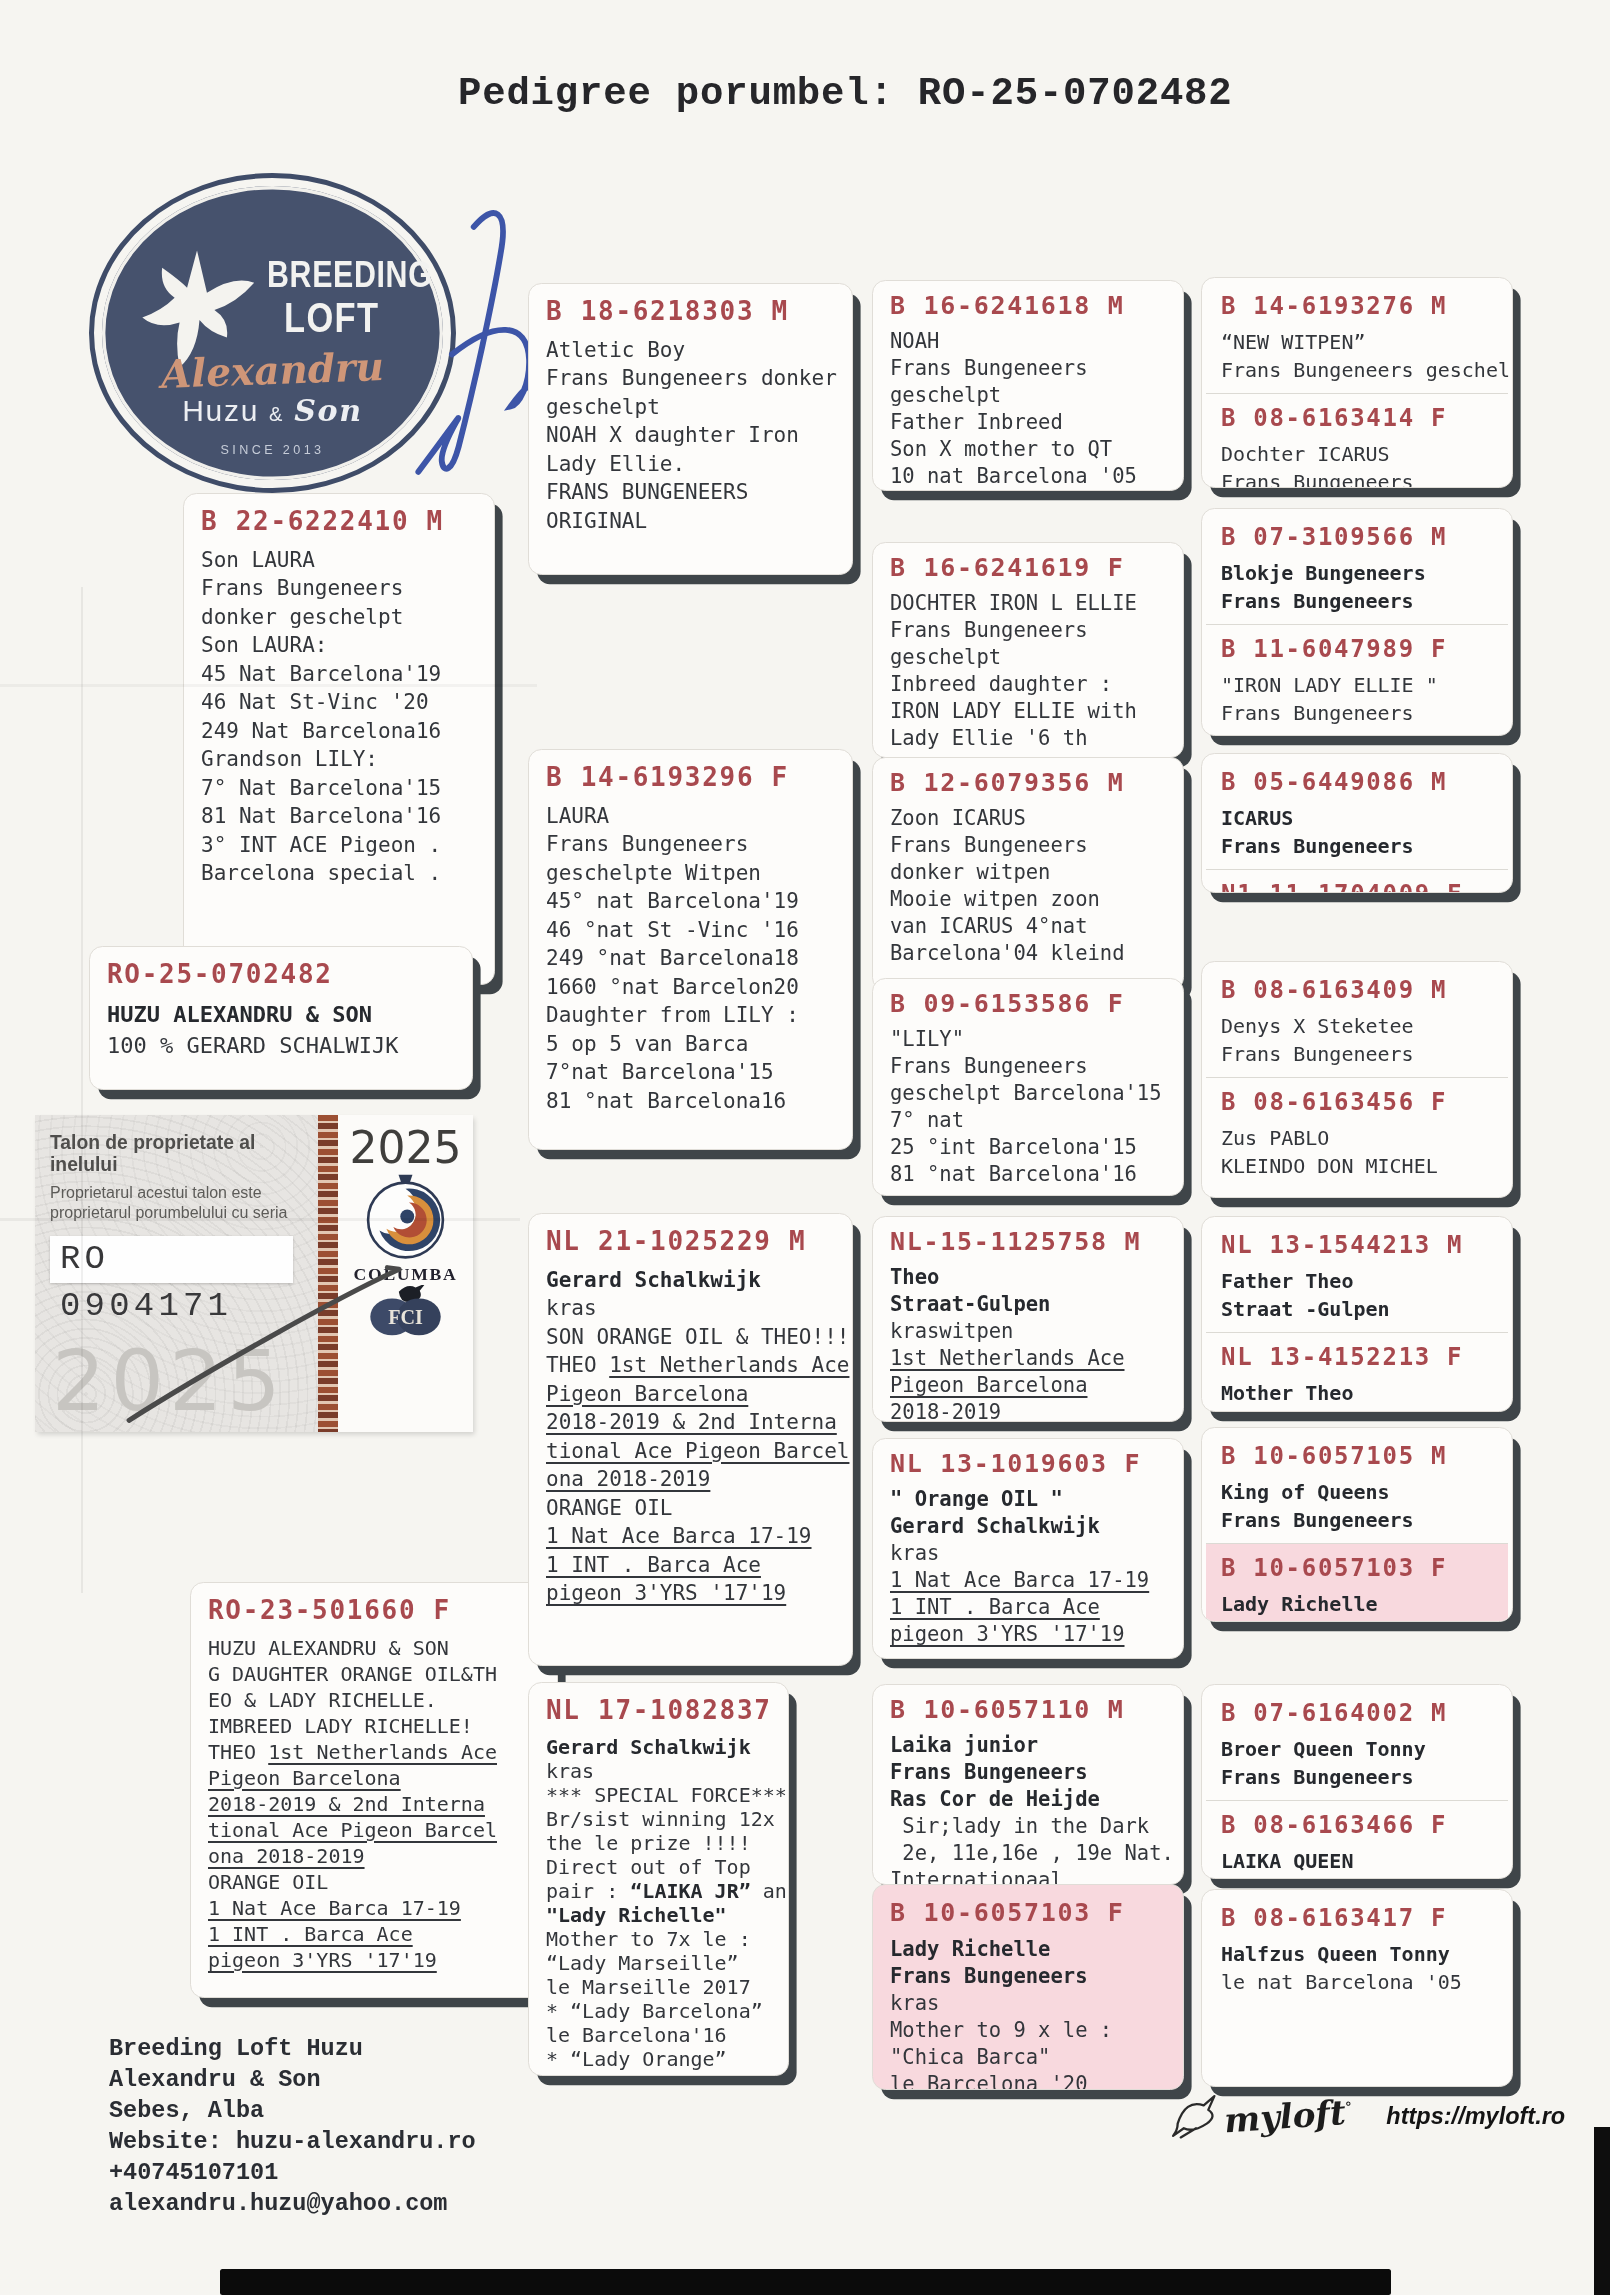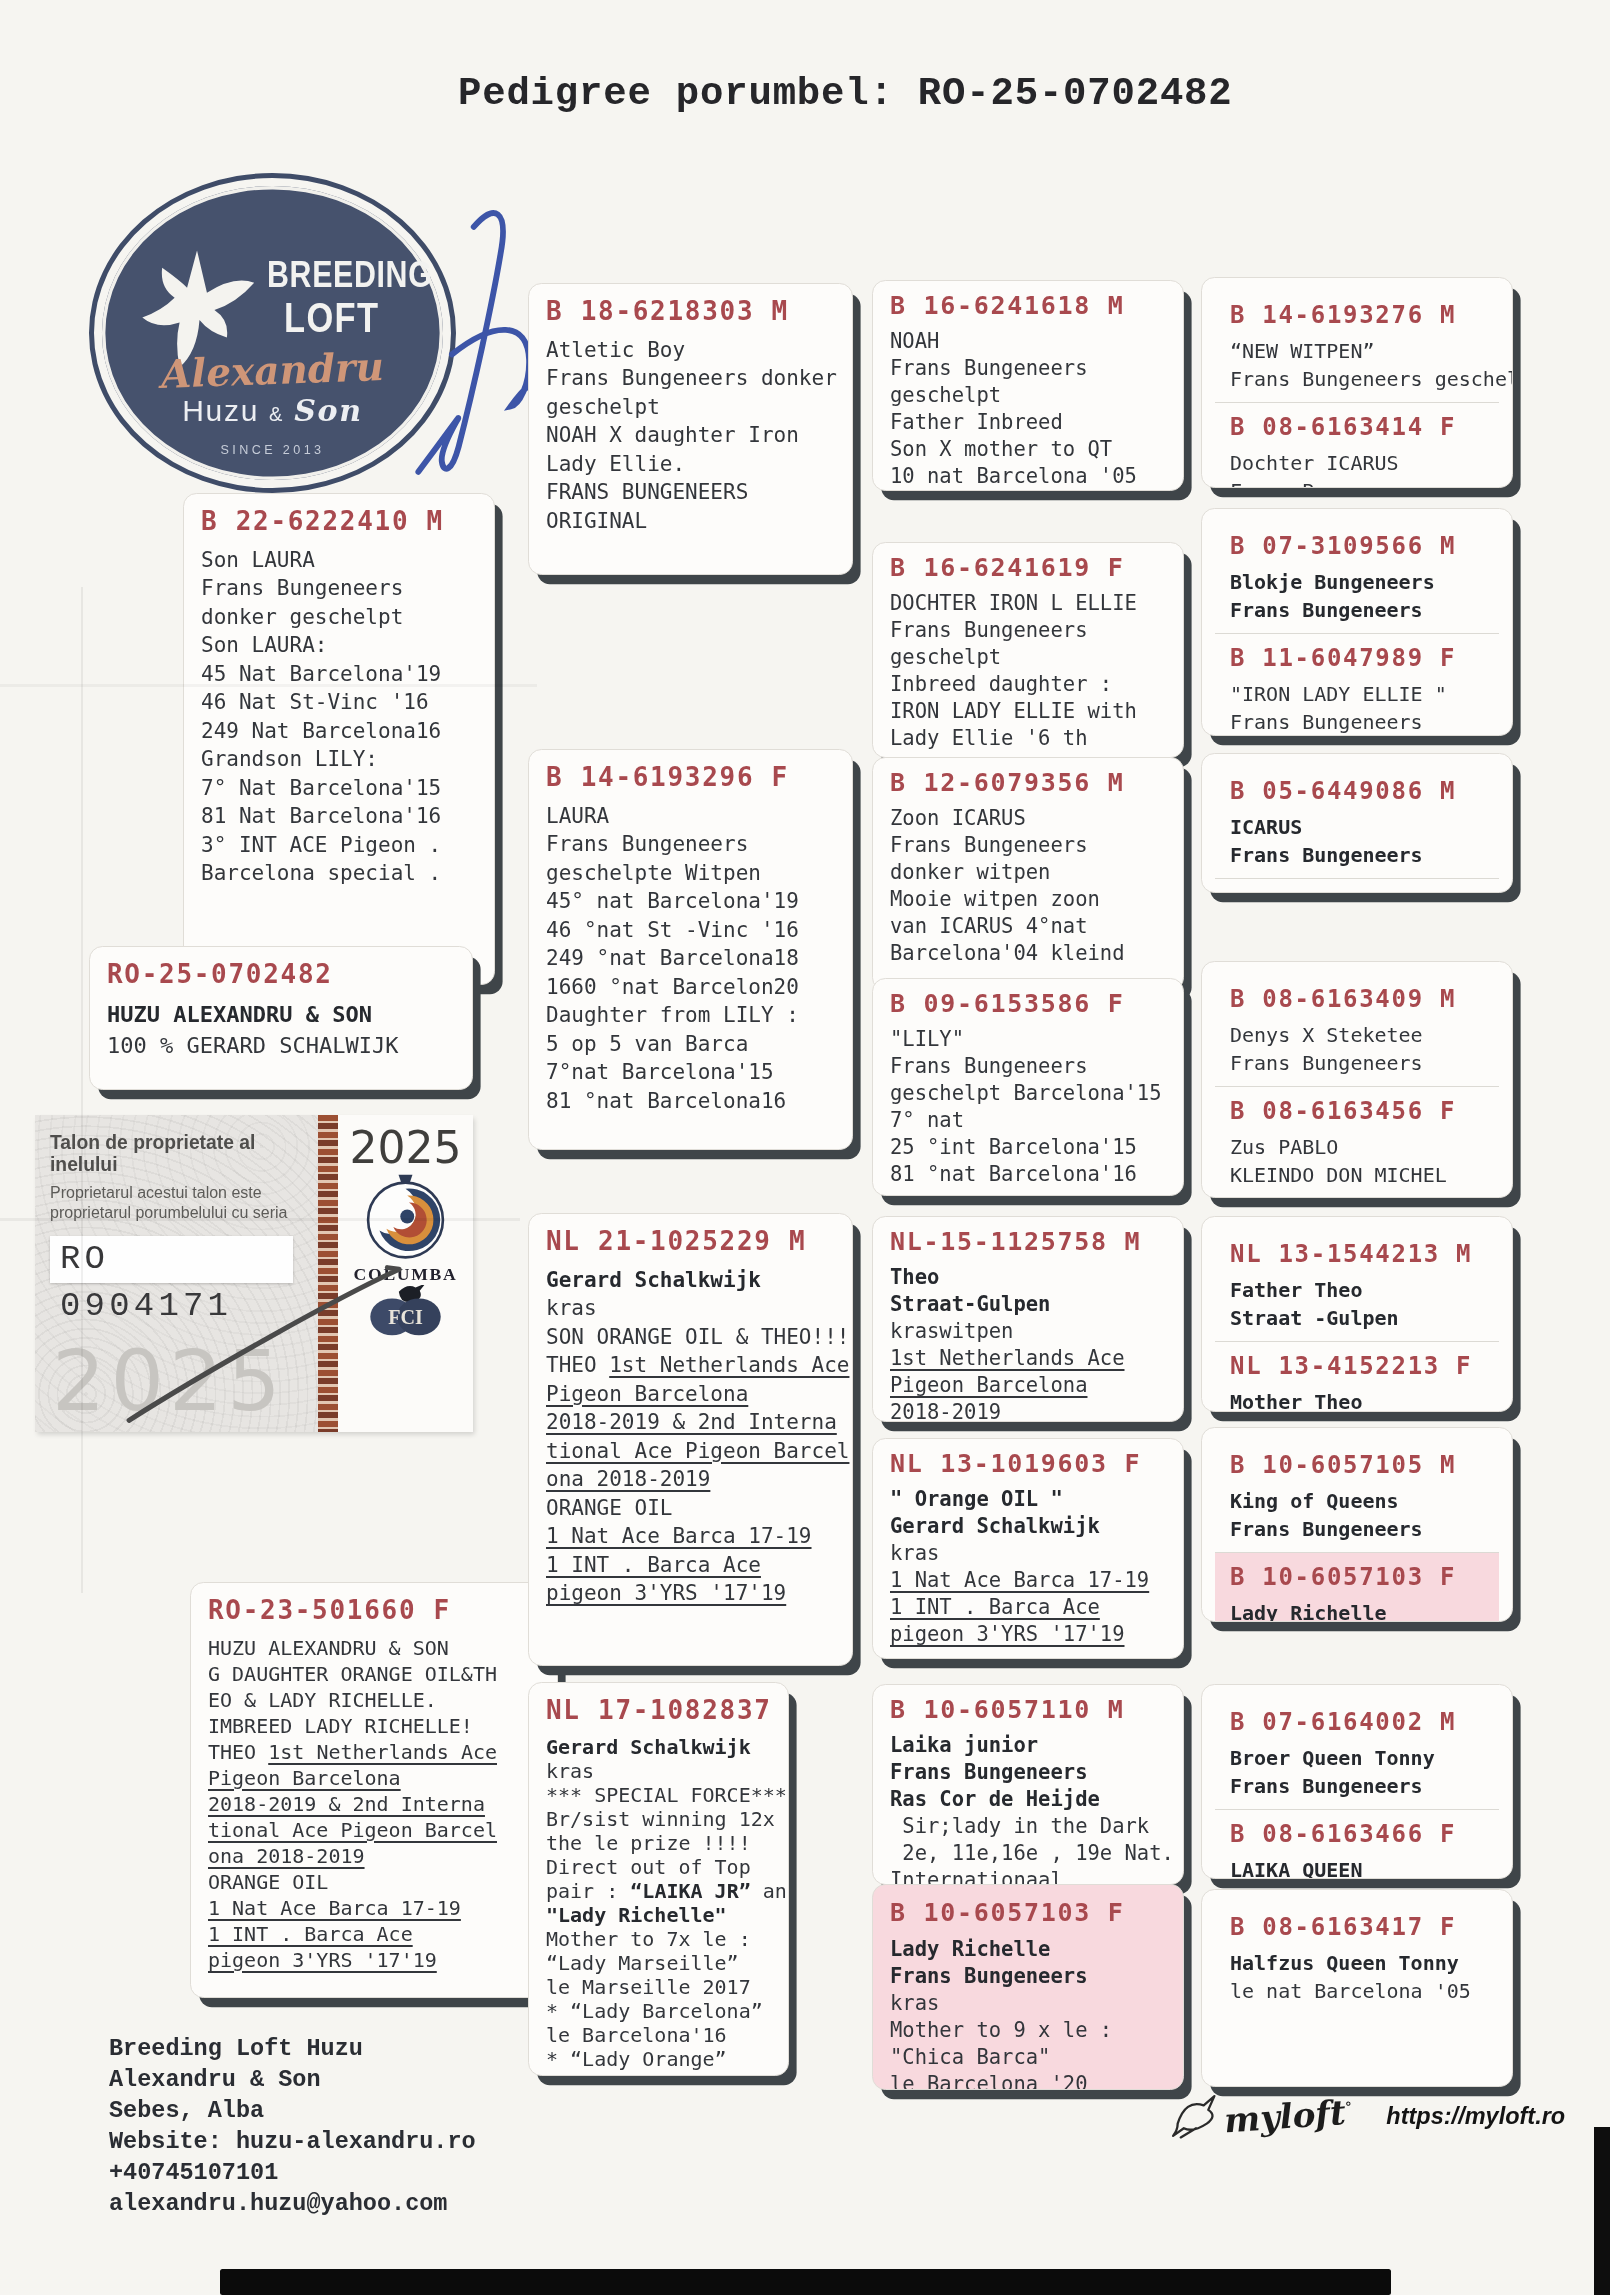--- a/index.html
+++ b/index.html
@@ -33,21 +33,21 @@
   .c3{padding-top:10px;}
   #b16m{top:280px;height:211px;}
   #b16f{top:542px;height:216px;}
   #b12{top:757px;height:234px;}
   #b09{top:978px;height:218px;}
   #nl15{top:1216px;height:206px;}
   #nl13f{top:1438px;height:221px;}
   #b10m{top:1684px;height:201px;}
   #b10f{top:1884px;height:206px;padding-top:13.4px;}
   
-  .pair{position:absolute;left:1201px;width:312px;background:#fdfcfa;border:0.8px solid #e0ddd7;border-radius:13.4px;box-shadow:8.4px 10px 0 -0.8px #3f4549;overflow:hidden;display:flex;flex-direction:column;box-sizing:border-box;padding:13px;}
+  .pair{position:absolute;left:1201px;width:312px;background:#fdfcfa;border:0.8px solid #e0ddd7;border-radius:13.4px;box-shadow:8.4px 10px 0 -0.8px #3f4549;overflow:hidden;display:flex;flex-direction:column;box-sizing:border-box;padding:4px;}
   .pair .sec{padding:10px 5px 8.4px 15px;flex:0 0 auto;}
   .pair .sec:last-child{flex:1 1 auto;}
   .pair .sec + .sec{border-top:1.7px solid #dcdad4;}
   .pair .ring{font-size:24px;font-weight:bold;color:#a8494e;letter-spacing:1.7px;margin-bottom:8.4px;white-space:nowrap;}
   .pair .ln{font-size:20px;line-height:28px;color:#33363b;white-space:pre;}
   .pair .ln .b{font-weight:bold;color:#26292e;}
   .pair .sec.pink{background:#f8d9de;}
   #pair1{top:277px;height:211px;}
   #pair2{top:508px;height:228px;}
   #pair3{top:753px;height:140px;}
@@ -123,21 +123,21 @@
   </svg>
 
   <div class="pbox" id="b22">
       <div class="ring">B 22-6222410 M</div>
       <div class="body">
         <div class="ln"><span>Son LAURA</span></div>
         <div class="ln"><span>Frans Bungeneers</span></div>
         <div class="ln"><span>donker geschelpt</span></div>
         <div class="ln"><span>Son LAURA:</span></div>
         <div class="ln"><span>45 Nat Barcelona'19</span></div>
-        <div class="ln"><span>46 Nat St-Vinc '16</span></div>
+        <div class="ln"><span>46 Nat St-Vinc '20</span></div>
         <div class="ln"><span>249 Nat Barcelona16</span></div>
         <div class="ln"><span>Grandson LILY:</span></div>
         <div class="ln"><span>7° Nat Barcelona'15</span></div>
         <div class="ln"><span>81 Nat Barcelona'16</span></div>
         <div class="ln"><span>3° INT ACE Pigeon .</span></div>
         <div class="ln"><span>Barcelona special .</span></div>
       </div>
     </div>
   <div class="pbox" id="ro25">
       <div class="ring">RO-25-0702482</div>

